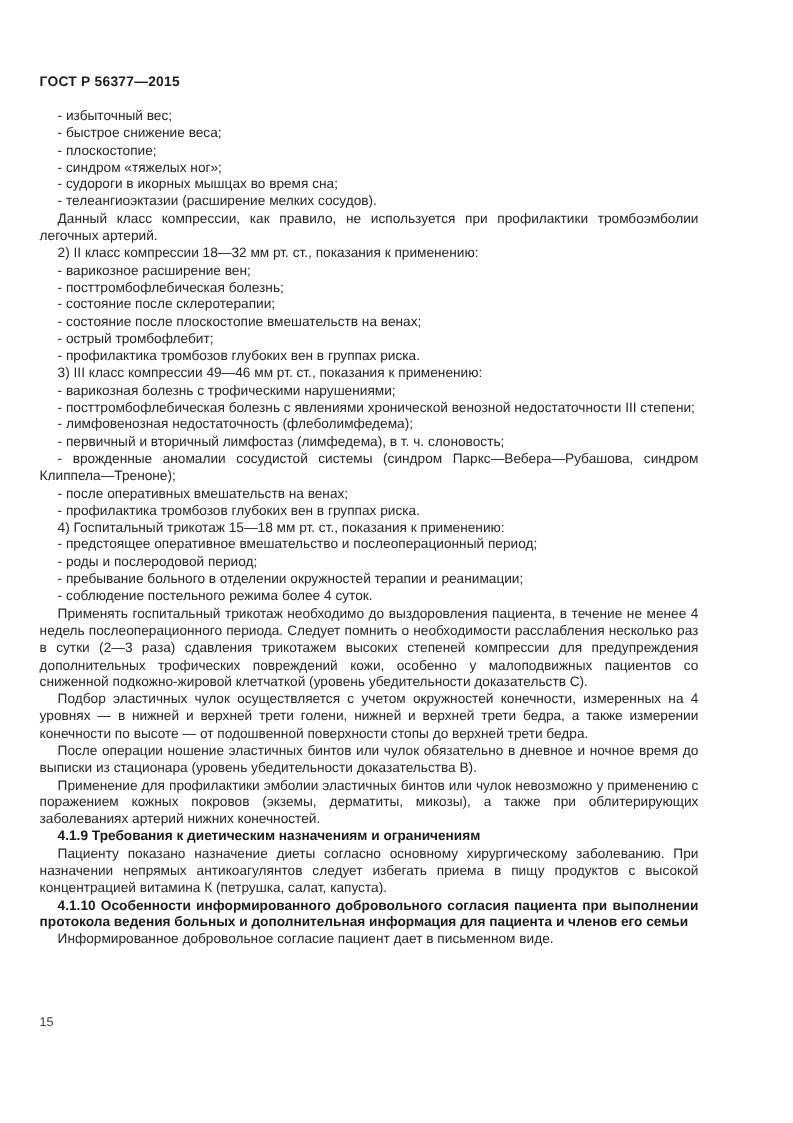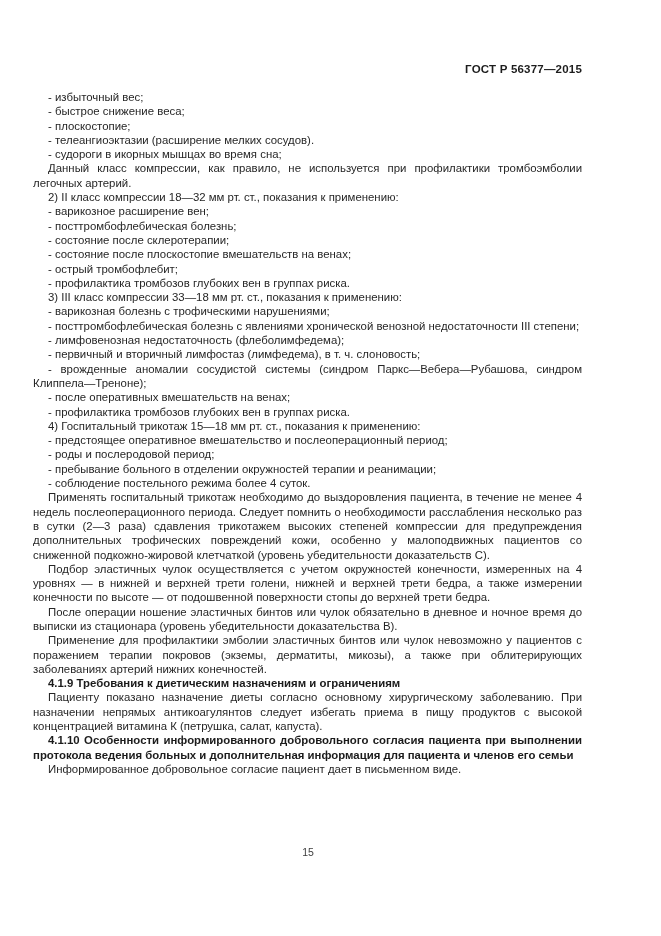--- a/index.html
+++ b/index.html
@@ -14,21 +14,20 @@
     background: #ffffff;
     font-family: "Liberation Sans", sans-serif;
     color: #222222;
     overflow: hidden;
   }
   .page-header {
     position: absolute;
     top: 63px;
     left: 33px;
     right: 79px;
-    text-align: right;
     font-size: 11.5px;
     font-weight: bold;
     color: #1d1d1d;
     letter-spacing: 0.2px;
   }
   .doc-body {
     position: absolute;
     top: 90px;
     left: 33px;
     width: 549px;
@@ -44,65 +43,66 @@
   }
   .doc-body p.heading {
     font-weight: bold;
     color: #1b1b1b;
   }
   .page-footer {
     position: absolute;
     top: 846px;
     left: 33px;
     right: 78px;
-    text-align: center;
+    text-align: left;
     font-size: 10.5px;
     color: #3d3d3d;
   }
 </style>
 </head>
 <body>
 
 <div class="page">
 
   <div class="page-header">
     <span>ГОСТ Р 56377—2015</span>
   </div>
 
   <main class="doc-body">
       <p class="block list">- избыточный вес;</p>
       <p class="block list">- быстрое снижение веса;</p>
       <p class="block list">- плоскостопие;</p>
+      <p class="block list">- синдром «тяжелых ног»;</p>
+      <p class="block list">- судороги в икорных мышцах во время сна;</p>
       <p class="block list">- телеангиоэктазии (расширение мелких сосудов).</p>
-      <p class="block list">- судороги в икорных мышцах во время сна;</p>
       <p class="block para">Данный класс компрессии, как правило, не используется при профилактики тромбоэмболии легочных артерий.</p>
       <p class="block numbered">2) II класс компрессии 18—32 мм рт. ст., показания к применению:</p>
       <p class="block list">- варикозное расширение вен;</p>
       <p class="block list">- посттромбофлебическая болезнь;</p>
       <p class="block list">- состояние после склеротерапии;</p>
       <p class="block list">- состояние после плоскостопие вмешательств на венах;</p>
       <p class="block list">- острый тромбофлебит;</p>
       <p class="block list">- профилактика тромбозов глубоких вен в группах риска.</p>
-      <p class="block numbered">3) III класс компрессии 33—18 мм рт. ст., показания к применению:</p>
+      <p class="block numbered">3) III класс компрессии 49—46 мм рт. ст., показания к применению:</p>
       <p class="block list">- варикозная болезнь с трофическими нарушениями;</p>
       <p class="block list">- посттромбофлебическая болезнь с явлениями хронической венозной недостаточности III степени;</p>
       <p class="block list">- лимфовенозная недостаточность (флеболимфедема);</p>
       <p class="block list">- первичный и вторичный лимфостаз (лимфедема), в т. ч. слоновость;</p>
       <p class="block list">- врожденные аномалии сосудистой системы (синдром Паркс—Вебера—Рубашова, синдром Клиппела—Треноне);</p>
       <p class="block list">- после оперативных вмешательств на венах;</p>
       <p class="block list">- профилактика тромбозов глубоких вен в группах риска.</p>
       <p class="block numbered">4) Госпитальный трикотаж 15—18 мм рт. ст., показания к применению:</p>
       <p class="block list">- предстоящее оперативное вмешательство и послеоперационный период;</p>
       <p class="block list">- роды и послеродовой период;</p>
       <p class="block list">- пребывание больного в отделении окружностей терапии и реанимации;</p>
       <p class="block list">- соблюдение постельного режима более 4 суток.</p>
       <p class="block para">Применять госпитальный трикотаж необходимо до выздоровления пациента, в течение не менее 4 недель послеоперационного периода. Следует помнить о необходимости расслабления несколько раз в сутки (2—3 раза) сдавления трикотажем высоких степеней компрессии для предупреждения дополнительных трофических повреждений кожи, особенно у малоподвижных пациентов со сниженной подкожно-жировой клетчаткой (уровень убедительности доказательств С).</p>
       <p class="block para">Подбор эластичных чулок осуществляется с учетом окружностей конечности, измеренных на 4 уровнях — в нижней и верхней трети голени, нижней и верхней трети бедра, а также измерении конечности по высоте — от подошвенной поверхности стопы до верхней трети бедра.</p>
       <p class="block para">После операции ношение эластичных бинтов или чулок обязательно в дневное и ночное время до выписки из стационара (уровень убедительности доказательства В).</p>
-      <p class="block para">Применение для профилактики эмболии эластичных бинтов или чулок невозможно у пациентов с поражением терапии покровов (экземы, дерматиты, микозы), а также при облитерирующих заболеваниях артерий нижних конечностей.</p>
+      <p class="block para">Применение для профилактики эмболии эластичных бинтов или чулок невозможно у применению с поражением кожных покровов (экземы, дерматиты, микозы), а также при облитерирующих заболеваниях артерий нижних конечностей.</p>
       <p class="block heading">4.1.9 Требования к диетическим назначениям и ограничениям</p>
       <p class="block para">Пациенту показано назначение диеты согласно основному хирургическому заболеванию. При назначении непрямых антикоагулянтов следует избегать приема в пищу продуктов с высокой концентрацией витамина К (петрушка, салат, капуста).</p>
       <p class="block heading">4.1.10 Особенности информированного добровольного согласия пациента при выполнении протокола ведения больных и дополнительная информация для пациента и членов его семьи</p>
       <p class="block para">Информированное добровольное согласие пациент дает в письменном виде.</p>
     </main>
 
   <div class="page-footer">
     <span>15</span>
   </div>
 

